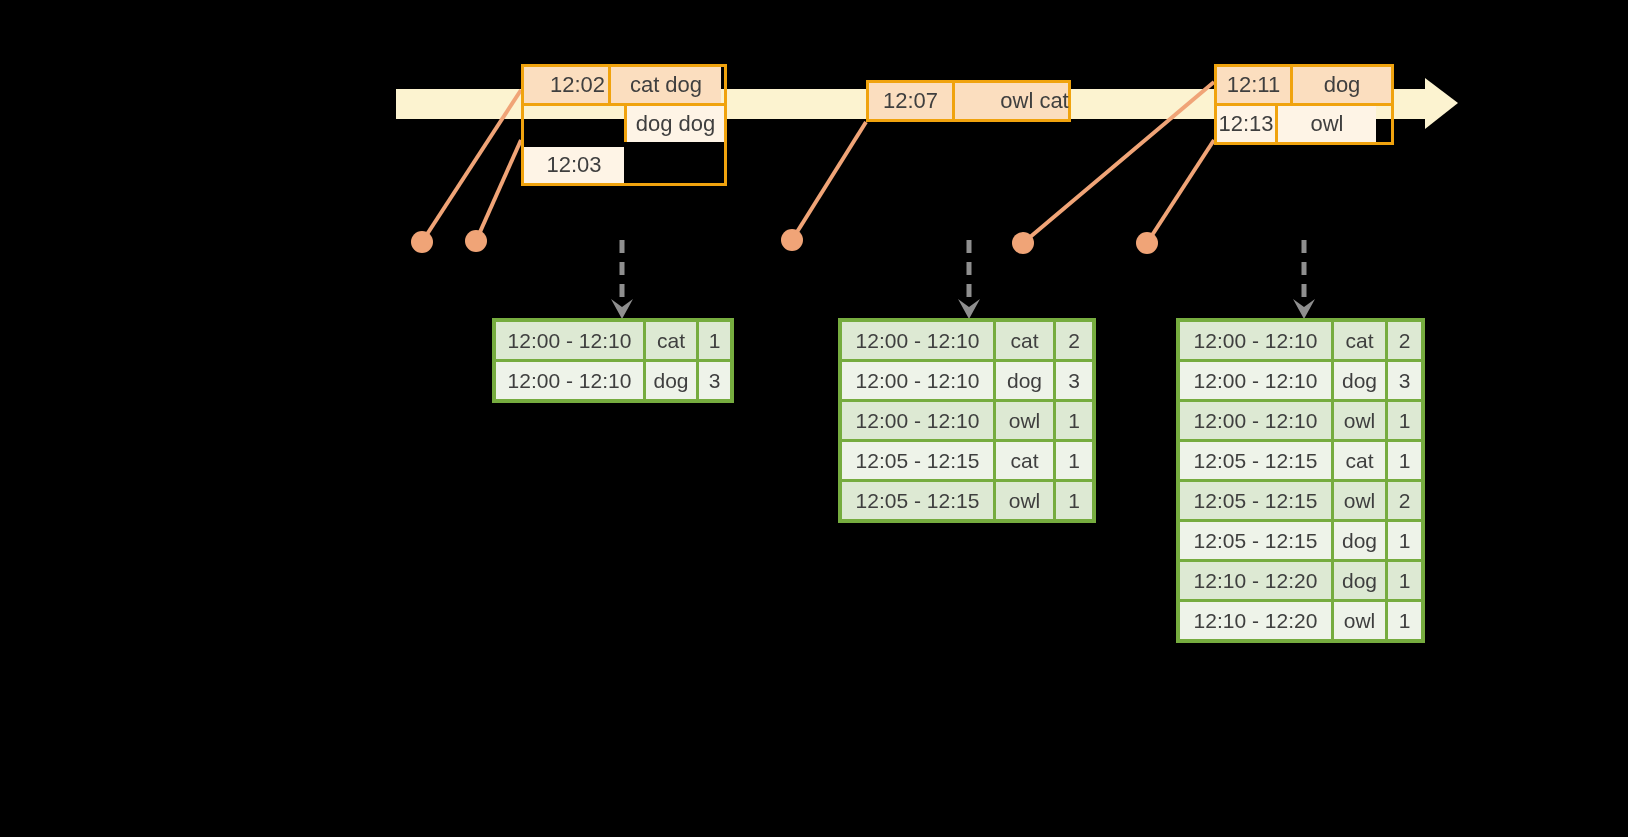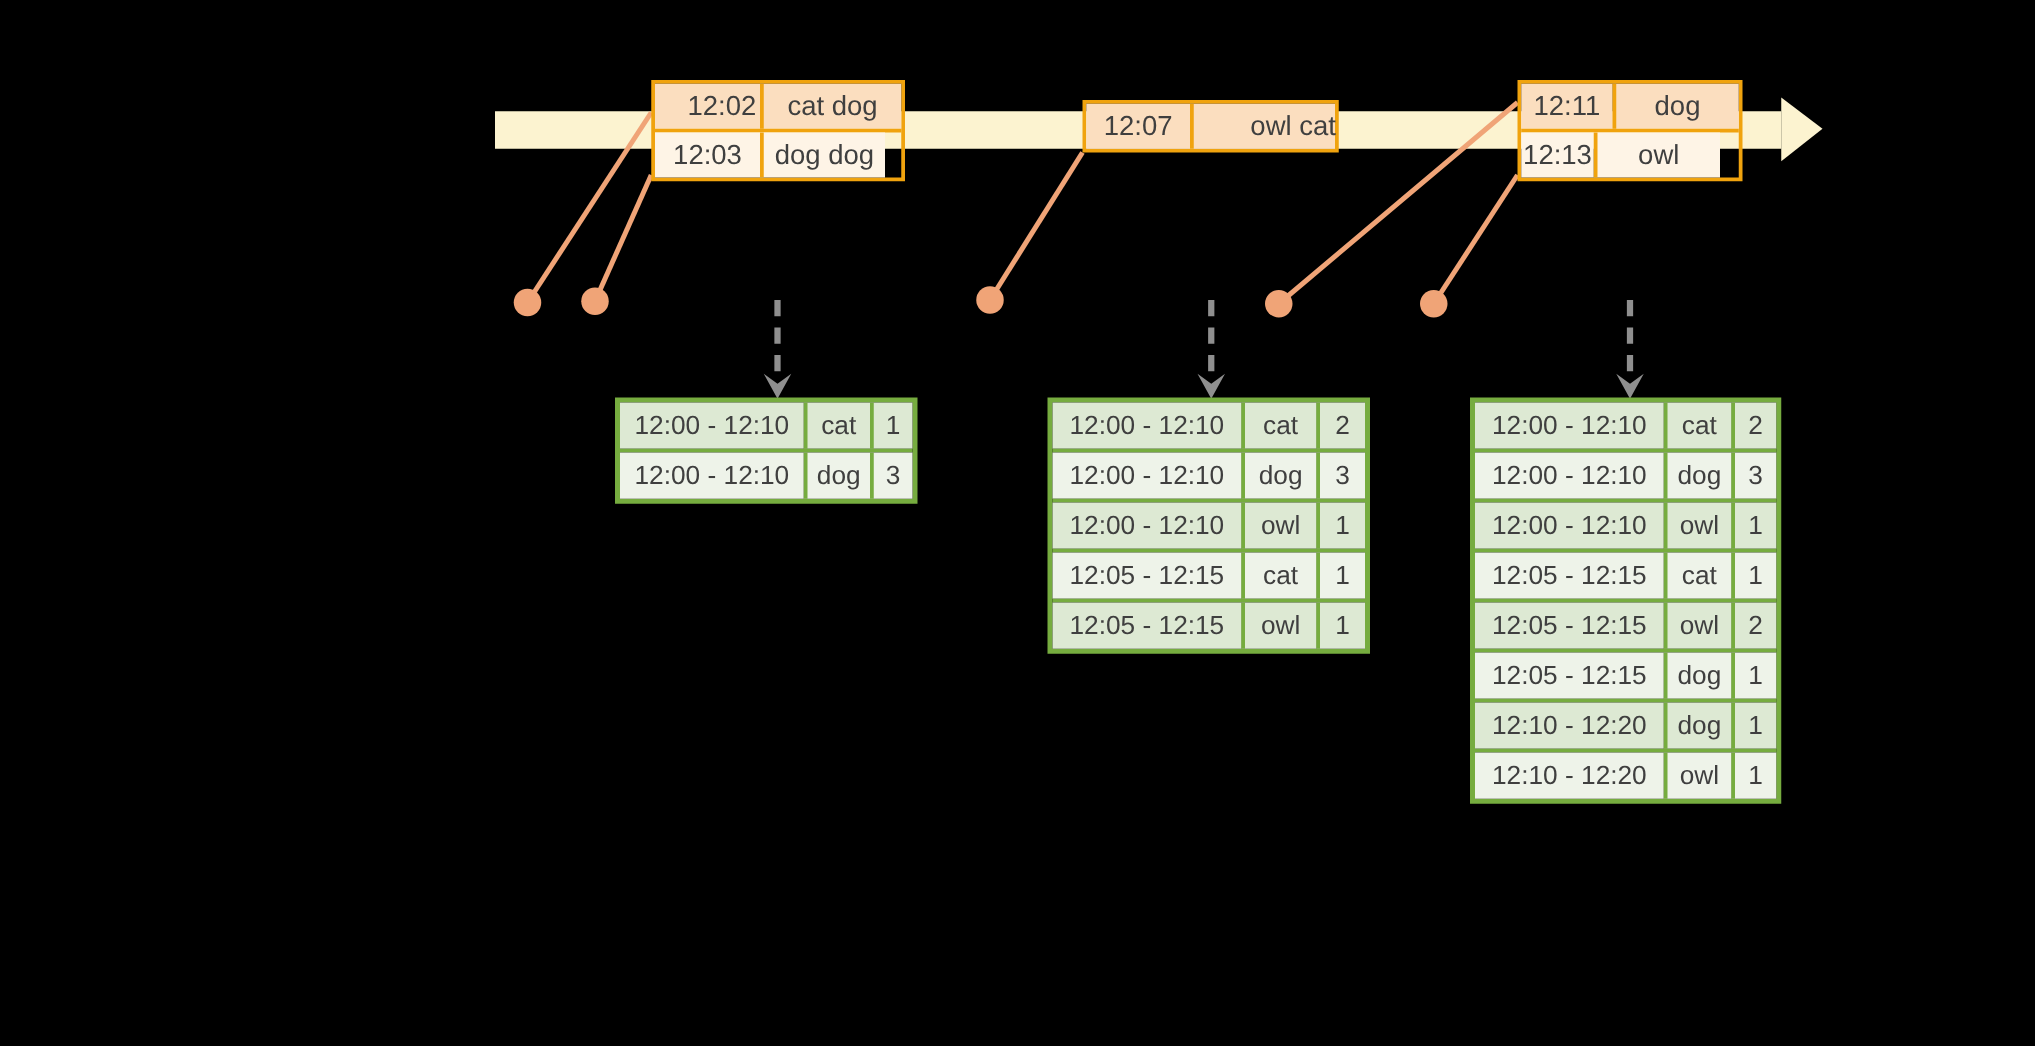--- a/index.html
+++ b/index.html
@@ -79,21 +79,21 @@
       <polygon points="1293,299 1304,307 1315,299 1304,319" fill="var(--arrow-gray)"></polygon>
     </g>
   </svg>
 
   <div class="tbl evt-table" style="left:521px;top:64px;">
       <div class="trow">
         <div class="tcell" style="width: 84px; padding-left: 23px;">12:02</div>
         <div class="tcell" style="width: 113px;">cat dog</div>
       </div>
       <div class="trow">
-        <div class="tcell" style="width: 84px;">12:03</div>
+        <div class="tcell" style="width: 100px; margin-top: 41px;">12:03</div>
         <div class="tcell" style="width: 100px;">dog dog</div>
       </div>
     </div>
 
   <div class="tbl evt-table" style="left:866px;top:80px;">
       <div class="trow">
         <div class="tcell" style="width: 83px;">12:07</div>
         <div class="tcell" style="width: 116px; padding-left: 46px;">owl cat</div>
       </div>
     </div>

